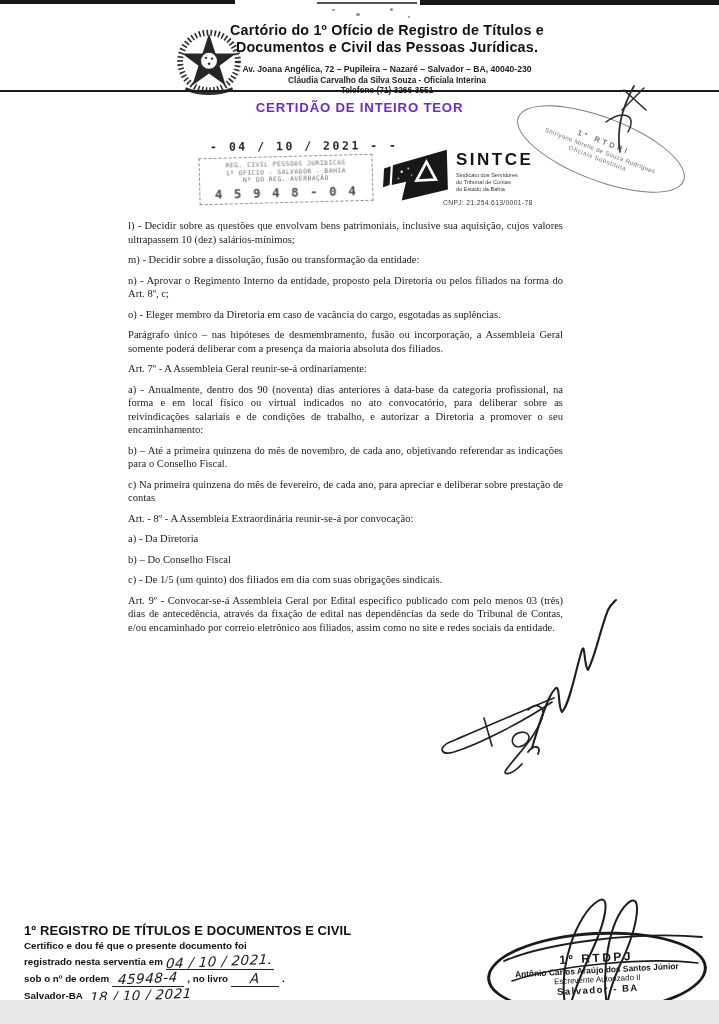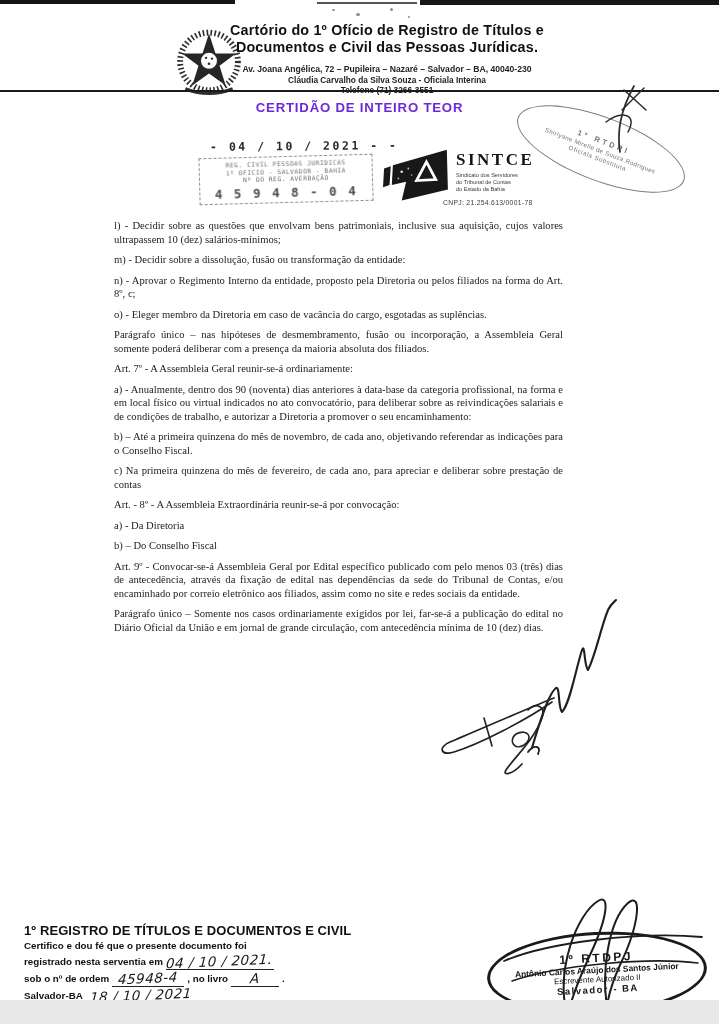--- a/index.html
+++ b/index.html
@@ -25,36 +25,36 @@
     font-family:"DejaVu Sans Mono", monospace; font-size:11.5px; font-weight:bold;
     letter-spacing:2.5px; color:#2b2b2b; transform:rotate(-.5deg);}
   .reg-box{position:absolute; left:199px; top:156px; width:164px; padding:3px 4px 2px;
     border:1px dashed #8a8a8a; transform:rotate(-1.5deg); color:#6d6d6d;
     font-family:"DejaVu Sans Mono", monospace; text-align:center; filter:blur(.2px);}
   .reg-box .rb-s{font-size:6.3px; line-height:7.5px; letter-spacing:.5px; white-space:nowrap;}
   .reg-box .rb-n{font-size:12.5px; font-weight:bold; letter-spacing:2px; color:#4a4a4a; margin-top:2px;}
   .sintce{position:absolute; left:383px; top:146px; display:flex; gap:7px; align-items:flex-start;}
   .sintce-logo{width:66px; height:56px;}
   .sintce-name{font-size:17px; font-weight:bold; letter-spacing:2.5px; color:#151515;
-    font-family:Liberation Serif, serif; margin-top:4px;}
+    font-family:Liberation Sans, sans-serif; margin-top:4px;}
   .sintce-sub{font-size:5.6px; line-height:7px; color:#3a3a3a; margin-top:2px;}
   .cnpj{position:absolute; left:443px; top:199px; font-size:6.8px; color:#3d3d3d; letter-spacing:.3px;}
   .oval-top{position:absolute; left:512px; top:117px; width:176px; height:62px;
     border:1.6px solid #5b5b5b; border-radius:50%; transform:rotate(21deg); opacity:.82;
     display:flex; flex-direction:column; justify-content:center; align-items:center; gap:1px;
     color:#555; text-align:center;}
   .ot-1{font-size:7.5px; font-weight:bold; letter-spacing:3px;}
   .ot-2{font-size:6.2px; letter-spacing:.4px;}
   .ot-3{font-size:6.2px; letter-spacing:.6px;}
   .sig-svg{position:absolute; pointer-events:none;}
   
   .body-text{position:absolute; left:111px; top:219px; width:452px;
     font-family:"Liberation Serif", serif; font-size:10.6px; line-height:13.5px;
     color:#222; text-align:justify;}
-  .body-text p{margin:0 0 7px 3px;}
+  .body-text p{margin:0 0 7px 17px;}
   
   .footer-block{position:absolute; left:24px; top:924px; width:340px; color:#111;}
   .f-h1{font-size:13px; font-weight:bold; line-height:13.5px; letter-spacing:.1px;}
   .f-h2{font-size:11px; font-weight:bold; line-height:13.5px; padding-left:30px;}
   .f-line{font-size:9.8px; font-weight:bold; line-height:15px; display:flex; align-items:baseline; white-space:nowrap;}
   .blank{display:inline-block; border-bottom:1.4px solid #222; text-align:center; margin:0 3px; position:relative;}
   .hw{display:inline-block; font-family:"DejaVu Sans", sans-serif; font-style:italic; font-weight:normal;
     font-size:13.5px; color:#1a1a1a; transform:rotate(-2.5deg) skewX(-6deg) translateY(1px); letter-spacing:.5px;}
   .oval-bottom{position:absolute; left:487px; top:932px; width:214px; height:76px;
     border:3px solid #1a1a1a; border-radius:50%; transform:rotate(-3deg);
@@ -148,22 +148,22 @@
     <p>n) - Aprovar o Regimento Interno da entidade, proposto pela Diretoria ou pelos filiados na forma do Art. 8º, c;</p>
     <p>o) - Eleger membro da Diretoria em caso de vacância do cargo, esgotadas as suplências.</p>
     <p>Parágrafo único – nas hipóteses de desmembramento, fusão ou incorporação, a Assembleia Geral somente poderá deliberar com a presença da maioria absoluta dos filiados.</p>
     <p>Art. 7º - A Assembleia Geral reunir-se-á ordinariamente:</p>
     <p>a) - Anualmente, dentro dos 90 (noventa) dias anteriores à data-base da categoria profissional, na forma e em local físico ou virtual indicados no ato convocatório, para deliberar sobre as reivindicações salariais e de condições de trabalho, e autorizar a Diretoria a promover o seu encaminhamento:</p>
     <p>b) – Até a primeira quinzena do mês de novembro, de cada ano, objetivando referendar as indicações para o Conselho Fiscal.</p>
     <p>c) Na primeira quinzena do mês de fevereiro, de cada ano, para apreciar e deliberar sobre prestação de contas</p>
     <p>Art. - 8º - A Assembleia Extraordinária reunir-se-á por convocação:</p>
     <p>a) - Da Diretoria</p>
     <p>b) – Do Conselho Fiscal</p>
+    <p>c) - De 1/5 (um quinto) dos filiados em dia com suas obrigações sindicais.</p>
     <p>Art. 9º - Convocar-se-á Assembleia Geral por Edital específico publicado com pelo menos 03 (três) dias de antecedência, através da fixação de edital nas dependências da sede do Tribunal de Contas, e/ou encaminhado por correio eletrônico aos filiados, assim como no site e redes sociais da entidade.</p>
-    <p>Parágrafo único – Somente nos casos ordinariamente exigidos por lei, far-se-á a publicação do edital no Diário Oficial da União e em jornal de grande circulação, com antecedência mínima de 10 (dez) dias.</p>
   </div>
 
   <svg class="sig-svg" style="left:518px;top:596px;" width="100" height="160" viewBox="0 0 100 160">
     <path d="M14,152 C22,124 32,96 38,92 C42,90 40,112 44,116 C52,108 58,72 64,54 C67,46 66,70 70,74 C78,58 82,34 90,14 C93,8 96,6 98,4" fill="none" stroke="#1f1f1f" stroke-width="2.1" stroke-linecap="round" stroke-linejoin="round"></path>
     <path d="M10,156 C16,148 24,150 20,158" fill="none" stroke="#1f1f1f" stroke-width="1.8" stroke-linecap="round"></path>
   </svg>
 
   <svg class="sig-svg" style="left:432px;top:682px;" width="138" height="96" viewBox="0 0 138 96">
     <path d="M122,16 C92,28 42,50 18,60 C6,65 8,74 22,70 C48,62 94,38 120,20" fill="none" stroke="#222" stroke-width="1.7" stroke-linecap="round"></path>
     <path d="M52,36 L60,64" fill="none" stroke="#222" stroke-width="1.6" stroke-linecap="round"></path>

